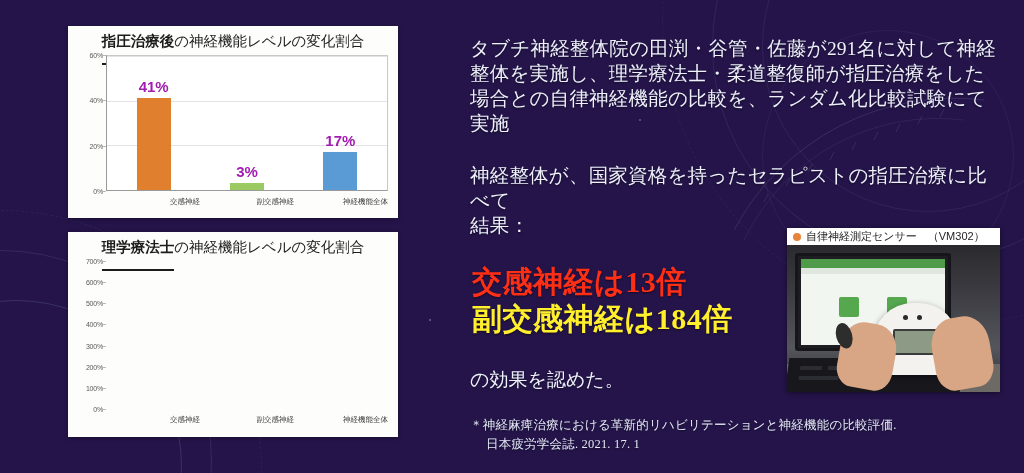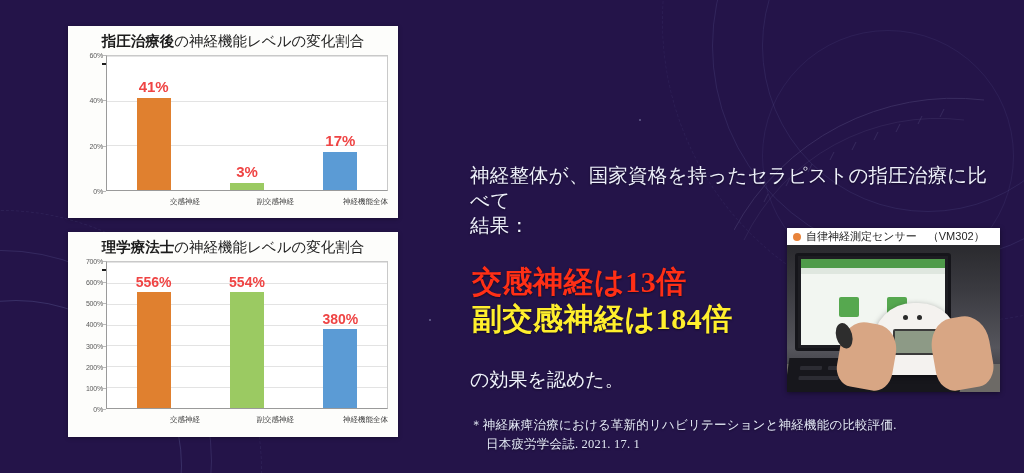--- a/index.html
+++ b/index.html
@@ -61,21 +61,21 @@
   .ytickmark{position:absolute;right:0;width:3px;height:1px;background:#b9b9b9;}
 
   .plot{position:absolute;left:34px;right:2px;top:0;bottom:22px;
     border-left:1px solid #9a9a9a;border-bottom:1px solid #9a9a9a;
     border-top:1px solid #c9c9c9;border-right:1px solid #c9c9c9;background:#fff;}
   .grid{position:absolute;left:0;right:0;height:1px;background:#e3e3e3;}
   .bars{position:absolute;left:0;right:0;top:0;bottom:0;display:flex;align-items:flex-end;}
   .bcol{flex:1;display:flex;flex-direction:column;align-items:center;justify-content:flex-end;height:100%;position:relative;}
   .bar{width:34px;}
   .blabel{position:absolute;left:50%;transform:translateX(-50%);
-    font-size:15px;font-weight:bold;color:#ef4444;white-space:nowrap;
+    font-size:15px;font-weight:bold;color:#a21caf;white-space:nowrap;
     font-family:"Liberation Sans",sans-serif;}
   #card2 .blabel{font-size:14px;}
   .xaxis{position:absolute;left:34px;right:2px;bottom:0;height:20px;display:flex;}
   .xlab{flex:1;text-align:right;font-size:7.5px;color:#3a3a3a;padding-top:4px;
     font-family:Liberation Sans, sans-serif;white-space:nowrap;}
 
   
   #intro{
     position:absolute;left:470px;top:36px;width:528px;
     color:#eef1fb;font-size:19.5px;line-height:25px;letter-spacing:.2px;
@@ -219,51 +219,29 @@
           <div class="ytickmark" style="top: 57.1429%;"></div>
           <div class="ytick" style="top: 42.8571%;">400%</div>
           <div class="ytickmark" style="top: 42.8571%;"></div>
           <div class="ytick" style="top: 28.5714%;">500%</div>
           <div class="ytickmark" style="top: 28.5714%;"></div>
           <div class="ytick" style="top: 14.2857%;">600%</div>
           <div class="ytickmark" style="top: 14.2857%;"></div>
           <div class="ytick" style="top: 0%;">700%</div>
           <div class="ytickmark" style="top: 0%;"></div>
         </div>
-      <div class="plot" id="p2">
-        <div class="grid" style="top: 85.7143%;"></div>
-          <div class="grid" style="top: 71.4286%;"></div>
-          <div class="grid" style="top: 57.1429%;"></div>
-          <div class="grid" style="top: 42.8571%;"></div>
-          <div class="grid" style="top: 28.5714%;"></div>
-          <div class="grid" style="top: 14.2857%;"></div>
-          <div class="grid" style="top: 0%;"></div>
-          <div class="bars" id="b2">
-            <div class="bcol">
-              <div class="blabel" style="bottom: calc(79.4286% + 2px);">556%</div>
-              <div class="bar" style="height: 79.4286%; background: rgb(224, 128, 47);"></div>
-            </div>
-            <div class="bcol">
-              <div class="blabel" style="bottom: calc(79.1429% + 2px);">554%</div>
-              <div class="bar" style="height: 79.1429%; background: rgb(155, 202, 98);"></div>
-            </div>
-            <div class="bcol">
-              <div class="blabel" style="bottom: calc(54.2857% + 2px);">380%</div>
-              <div class="bar" style="height: 54.2857%; background: rgb(91, 155, 213);"></div>
-            </div>
-          </div>
-      </div>
       <div class="xaxis" id="x2">
           <div class="xlab">交感神経</div>
           <div class="xlab">副交感神経</div>
           <div class="xlab">神経機能全体</div>
         </div>
     </div>
   </div>
 
+  <div id="intro">タブチ神経整体院の田渕・谷管・佐藤が291名に対して神経整体を実施し、理学療法士・柔道整復師が指圧治療をした場合との自律神経機能の比較を、ランダム化比較試験にて実施</div>
 
   <div id="result">
     <div>神経整体が、国家資格を持ったセラピストの指圧治療に比べて</div>
     <div>結果：</div>
   </div>
 
   <div id="hl">
     <div class="hl1">交感神経は13倍</div>
     <div class="hl2">副交感神経は184倍</div>
   </div>

